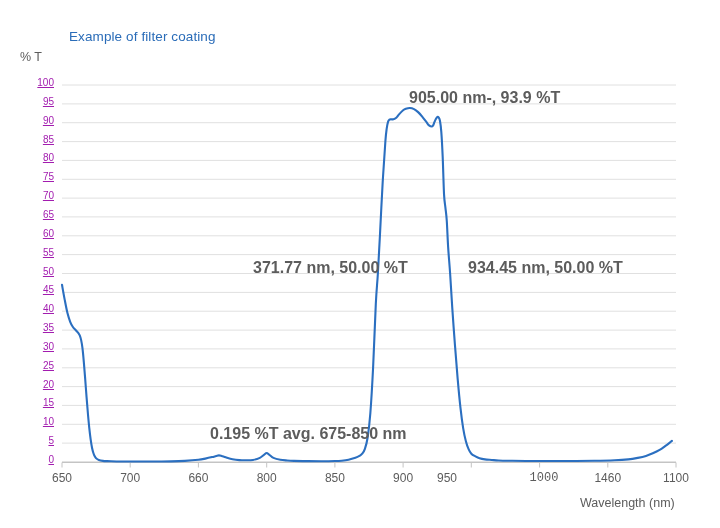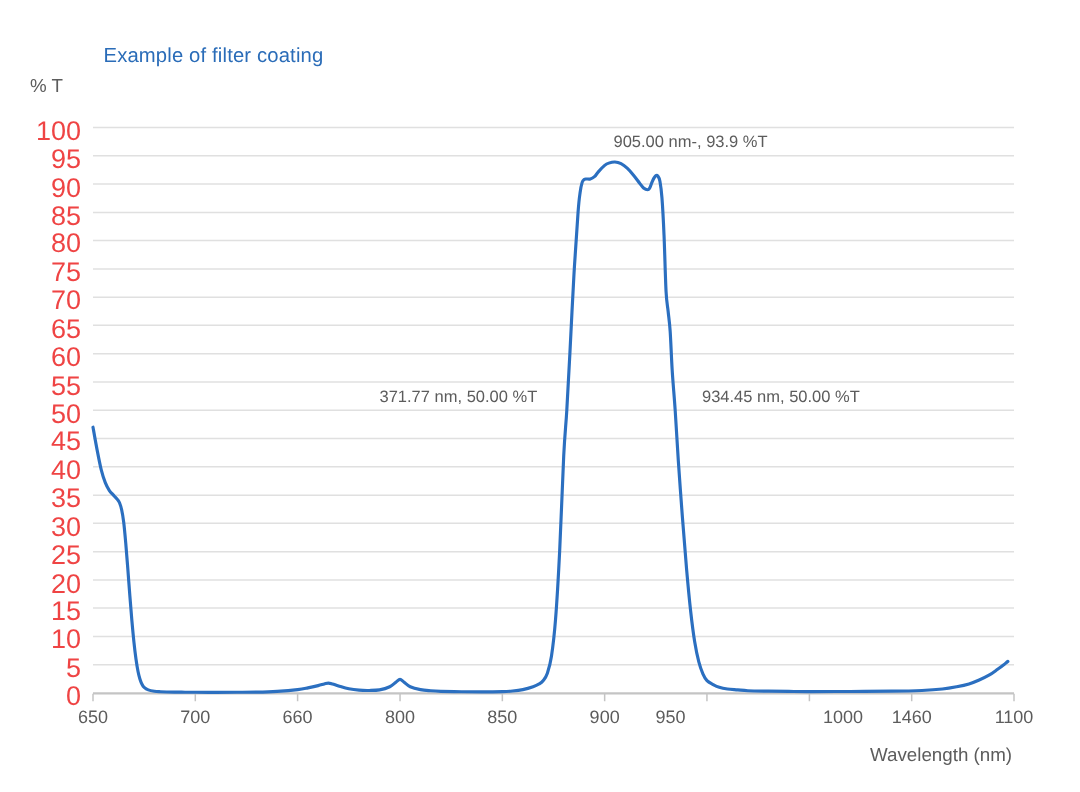--- a/index.html
+++ b/index.html
@@ -43,37 +43,39 @@
     left: 580px;
     top: 496px;
     font-size: 12.5px;
     color: #5c5c5c;
     white-space: nowrap;
   }
   .ytick {
     position: absolute;
     width: 42px;
     text-align: right;
-    font-size: 18px;
-    color: #ef4444;
+    font-size: 10px;
+    color: #a21caf;
     white-space: nowrap;
+    text-decoration: underline;
   }
   .xtick {
     position: absolute;
     width: 60px;
     text-align: center;
     font-size: 12px;
     color: #5c5c5c;
     white-space: nowrap;
   }
   .annot {
     position: absolute;
-    font-size: 11px;
+    font-size: 16px;
     color: #5c5c5c;
     white-space: nowrap;
+    font-weight: bold;
   }
   svg.plot {
     position: absolute;
     left: 0; top: 0;
     width: 720px;
     height: 528px;
     overflow: visible;
   }
 </style>
 </head>
@@ -149,22 +151,23 @@
       <div class="ytick" style="left: 12px; top: 454px;">0</div>
     </div>
   <div id="xtick-layer">
       <div class="xtick" style="left: 32px; top: 471px;">650</div>
       <div class="xtick" style="left: 100.2px; top: 471px;">700</div>
       <div class="xtick" style="left: 168.4px; top: 471px;">660</div>
       <div class="xtick" style="left: 236.7px; top: 471px;">800</div>
       <div class="xtick" style="left: 304.9px; top: 471px;">850</div>
       <div class="xtick" style="left: 373.1px; top: 471px;">900</div>
       <div class="xtick" style="left: 417px; top: 471px;">950</div>
-      <div class="xtick" style="left: 532px; top: 471px;">1000</div>
+      <div class="xtick" style="left: 514px; top: 471px; font-family: Liberation Mono, monospace;">1000</div>
       <div class="xtick" style="left: 577.8px; top: 471px;">1460</div>
       <div class="xtick" style="left: 646px; top: 471px;">1100</div>
     </div>
 
   <div class="annot" style="left:409px; top:89px;">905.00 nm-, 93.9 %T</div>
   <div class="annot" style="left:253px; top:259px;">371.77 nm, 50.00 %T</div>
   <div class="annot" style="left:468px; top:259px;">934.45 nm, 50.00 %T</div>
+  <div class="annot" style="left:210px; top:425px;">0.195 %T avg. 675-850 nm</div>
 
 </div>
 
 </body></html>

